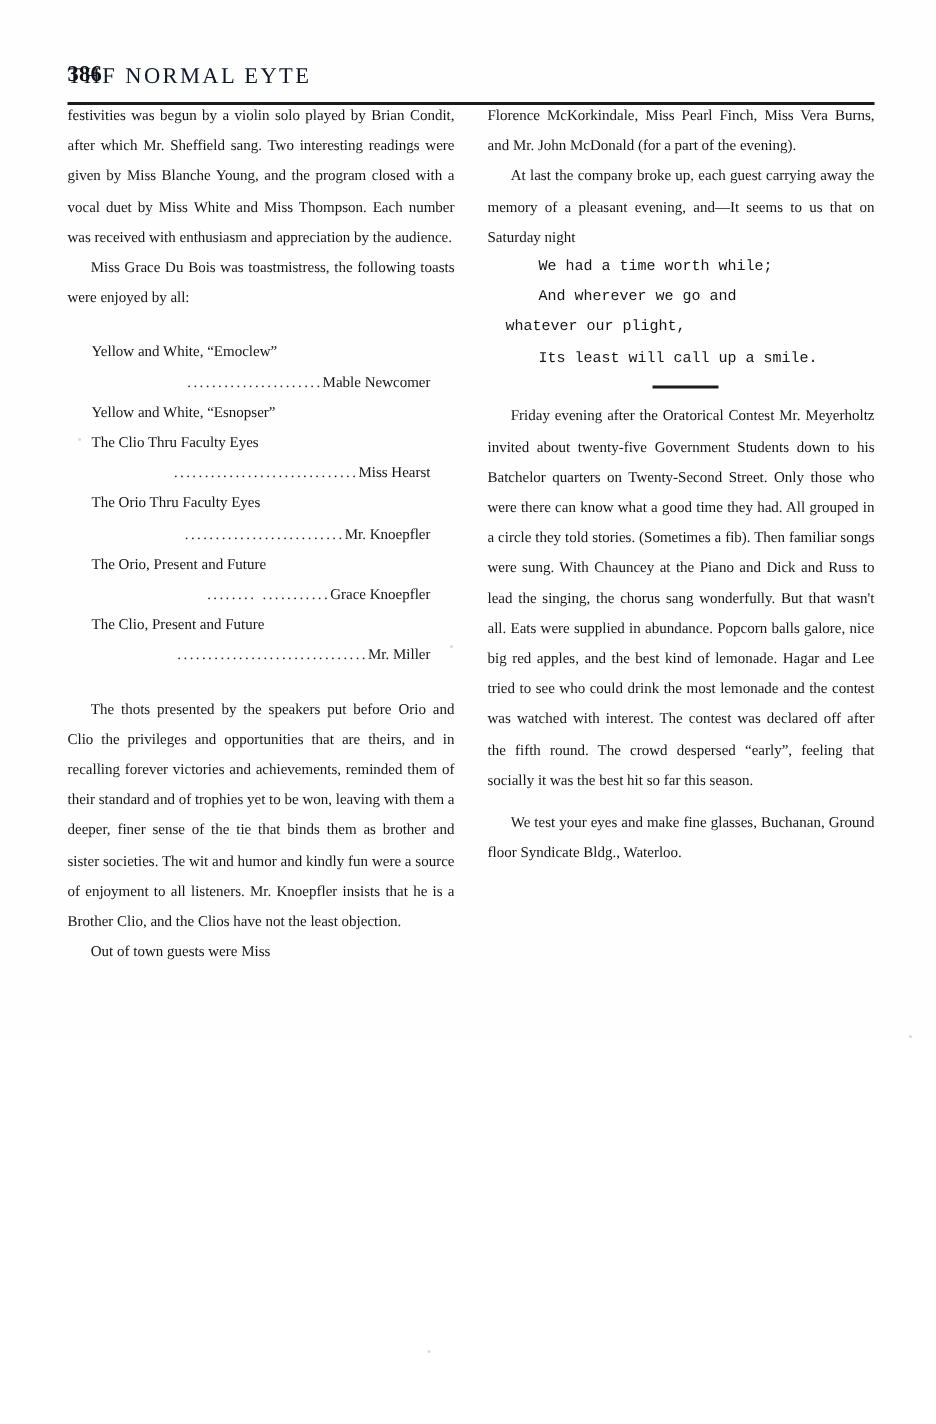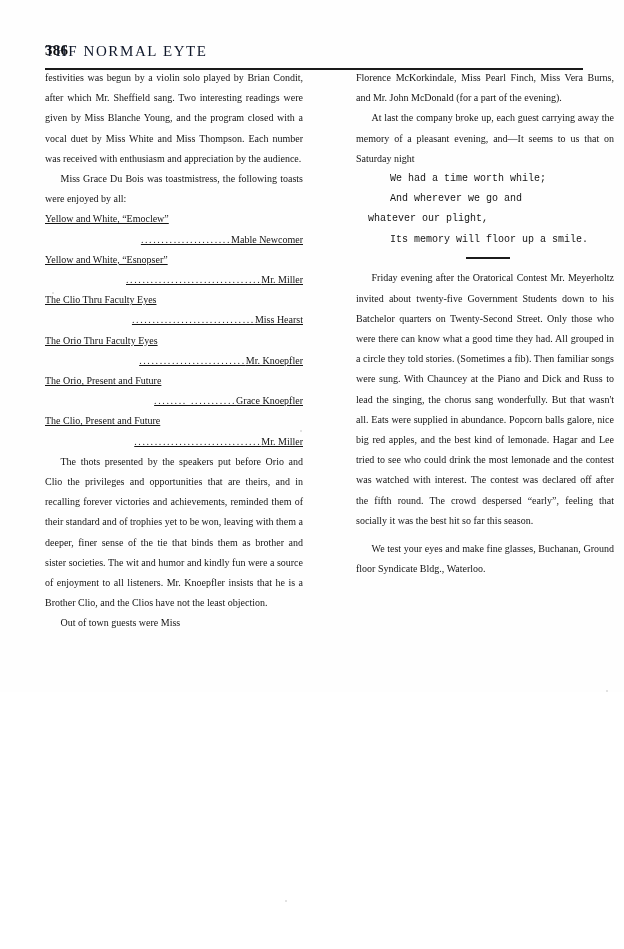--- a/index.html
+++ b/index.html
@@ -66,31 +66,31 @@
     top: 68px;
     width: 258px;
     font-size: 10px;
     line-height: 20.2px;
     text-align: justify;
     text-justify: inter-word;
     -webkit-hyphens: none;
     hyphens: none;
   }
   .col-left  { left: 45px; }
-  .col-right { left: 325px; margin-left: 31px; }
+  .col-right { left: 325px; }
 
   p {
     margin: 0;
     text-indent: 1.55em;
     text-align: justify;
   }
   p.noindent { text-indent: 0; }
 
   
-  .toastlist { margin: 0; text-decoration: underline; }
+  .toastlist { margin: 16px; }
   .toast-title {
     text-indent: 0;
     text-align: left;
     white-space: nowrap;
   }
   .toast-name {
     text-align: right;
     text-indent: 0;
     position: relative;
     white-space: nowrap;
@@ -151,21 +151,20 @@
 
     <div class="toastlist">
 
       <div>
         <p class="toast-title">Yellow and White, “Emoclew”</p>
         <p class="toast-name"><span class="leader">......................</span><span class="nm">Mable Newcomer</span></p>
       </div>
 
       <div>
         <p class="toast-title">Yellow and White, “Esnopser”</p>
-        <p class="toast-name"><span class="leader">.................................</span><span class="nm">Mr. Miller</span></p>
       </div>
 
       <div>
         <p class="toast-title">The Clio Thru Faculty Eyes</p>
         <p class="toast-name"><span class="leader">..............................</span><span class="nm">Miss Hearst</span></p>
       </div>
 
       <div>
         <p class="toast-title">The Orio Thru Faculty Eyes</p>
         <p class="toast-name"><span class="leader">..........................</span><span class="nm">Mr. Knoepfler</span></p>
@@ -192,21 +191,21 @@
   <div class="col col-right">
 
     <p class="noindent">Florence McKorkindale, Miss Pearl Finch, Miss Vera Burns, and Mr. John McDonald (for a part of the evening).</p>
 
     <p>At last the company broke up, each guest carrying away the memory of a pleasant evening, and—It seems to us that on Saturday night</p>
 
     <div class="verse">
       <p class="verse-line verse-in">We had a time worth while;</p>
       <p class="verse-line verse-in">And wherever we go and</p>
       <p class="verse-line verse-out">whatever our plight,</p>
-      <p class="verse-line verse-in">Its memory will floor up a smile.</p>
+      <p class="verse-line verse-in">Its least will call up a smile.</p>
     </div>
 
     <div class="sep"></div>
 
     <p>Friday evening after the Oratorical Contest Mr. Meyerholtz invited about twenty-five Government Students down to his Batchelor quarters on Twenty-Second Street. Only those who were there can know what a good time they had. All grouped in a circle they told stories. (Sometimes a fib). Then familiar songs were sung. With Chauncey at the Piano and Dick and Russ to lead the singing, the chorus sang wonderfully. But that wasn't all. Eats were supplied in abundance. Popcorn balls galore, nice big red apples, and the best kind of lemonade. Hagar and Lee tried to see who could drink the most lemonade and the contest was watched with interest. The contest was declared off after the fifth round. The crowd despersed “early”, feeling that socially it was the best hit so far this season.</p>
 
     <div class="gap"></div>
 
     <p>We test your eyes and make fine glasses, Buchanan, Ground floor Syndicate Bldg., Waterloo.</p>
 

